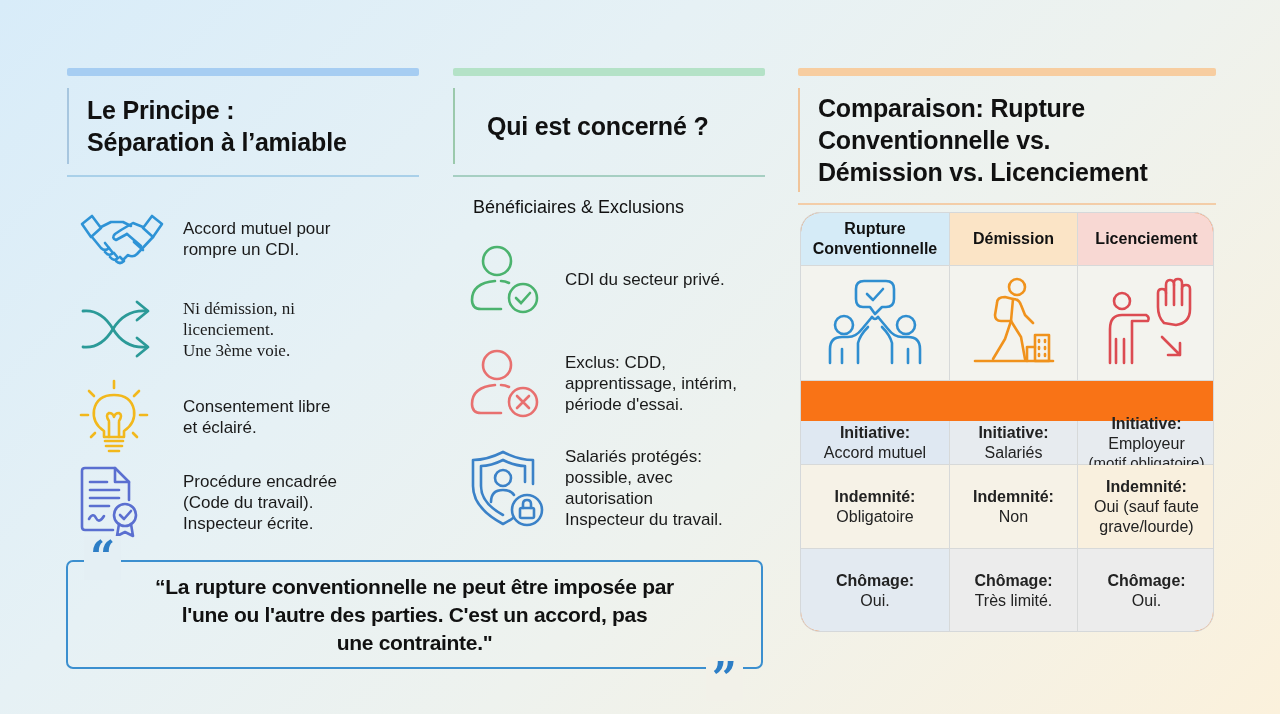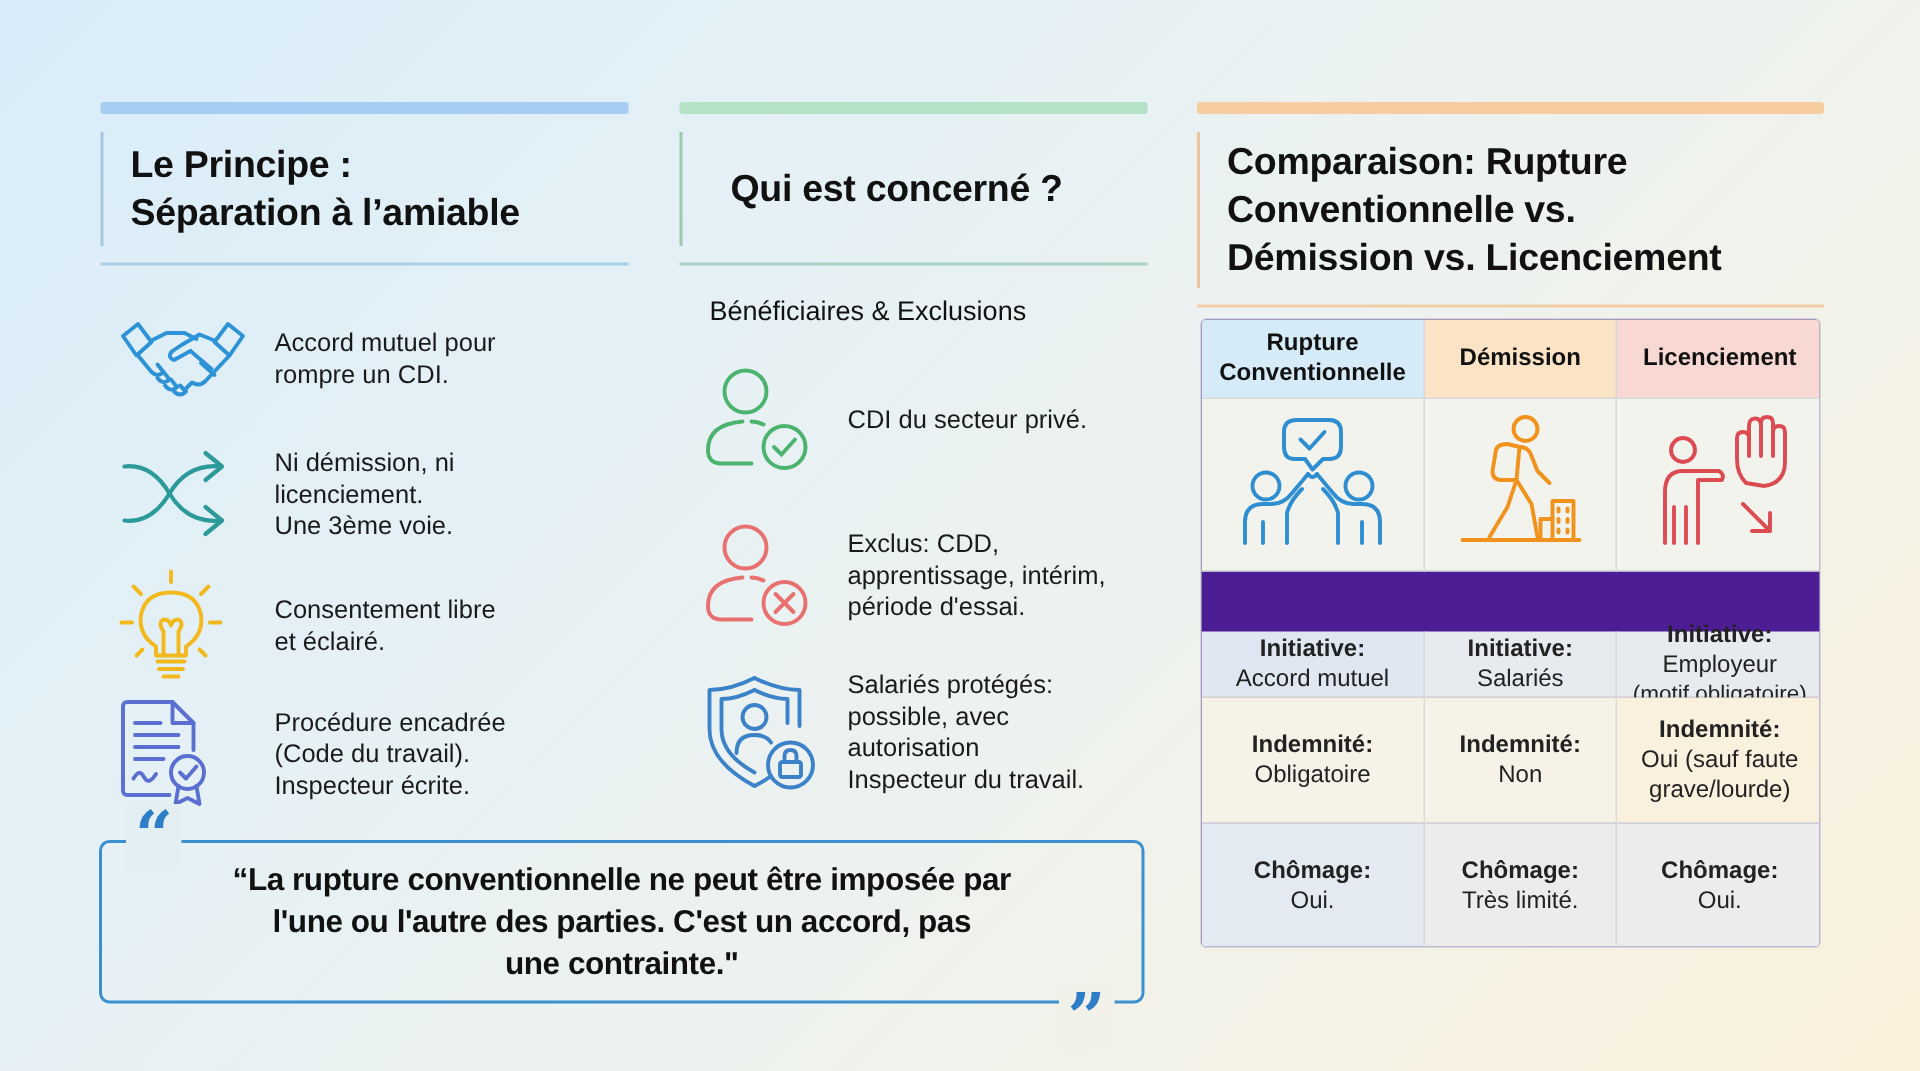--- a/index.html
+++ b/index.html
@@ -56,25 +56,25 @@
   .qmark {
     position: absolute; font-family: "DejaVu Serif", serif; font-weight: 700;
     font-size: 44px; line-height: 44px; color: #2d7ec6;
     background: #e9f2f3; padding: 0 6px;
   }
   .qmark-open { left: 16px; top: -26px; background: #e4eff4; }
   .qmark-close { right: 18px; bottom: -34px; background: #f2f1e9; }
 
   .table {
     position: absolute; left: 800px; top: 212px; width: 414px; height: 420px;
-    border: 1.5px solid #d5d8da; border-radius: 4px; overflow: hidden;
+    border: 1.5px solid #d5d8da; border-radius: 20px; overflow: hidden;
     display: grid;
     grid-template-columns: 149px 128px 137px;
     grid-template-rows: 53px 115px 84px 84px 84px;
-    background: #4c1d95;
+    background: #f97316;
   }
   .cell {
     border-right: 1.5px solid #d7d9d9; border-bottom: 1.5px solid #d7d9d9;
     display: flex; flex-direction: column; align-items: center; justify-content: center;
     text-align: center; font-size: 16px; line-height: 20px; color: #222;
   }
   .cell.last-col { border-right: none; }
   .cell.last-row { border-bottom: none; }
   .hdr { font-weight: 700; font-size: 16px; line-height: 20px; color: #111; }
   .h1 { background: #d5ebf7; }
@@ -119,21 +119,21 @@
           <path d="M48 24 L62 36"></path>
           <path d="M55 32 L64 40"></path>
         </svg>
       </span>
       <span class="txt">
         <div>Accord mutuel pour</div>
         <div>rompre un CDI.</div>
       </span>
     </div>
 
-    <div class="item" style="height:96px;">
+    <div class="item" style="height:96px;font-family:Liberation Serif, serif;">
       <span class="icon">
         <svg width="76" height="60" viewBox="0 0 76 60" fill="none" stroke="#2b9a98" stroke-width="2.8" stroke-linecap="round" stroke-linejoin="round">
           <path d="M4 12 Q22 10 34 30 Q46 50 68 48"></path>
           <path d="M4 48 Q22 50 34 30 Q46 10 68 12"></path>
           <path d="M58 3 L69 12 L58 21"></path>
           <path d="M58 39 L69 48 L58 57"></path>
         </svg>
       </span>
       <span class="txt">
         <div>Ni démission, ni</div>

